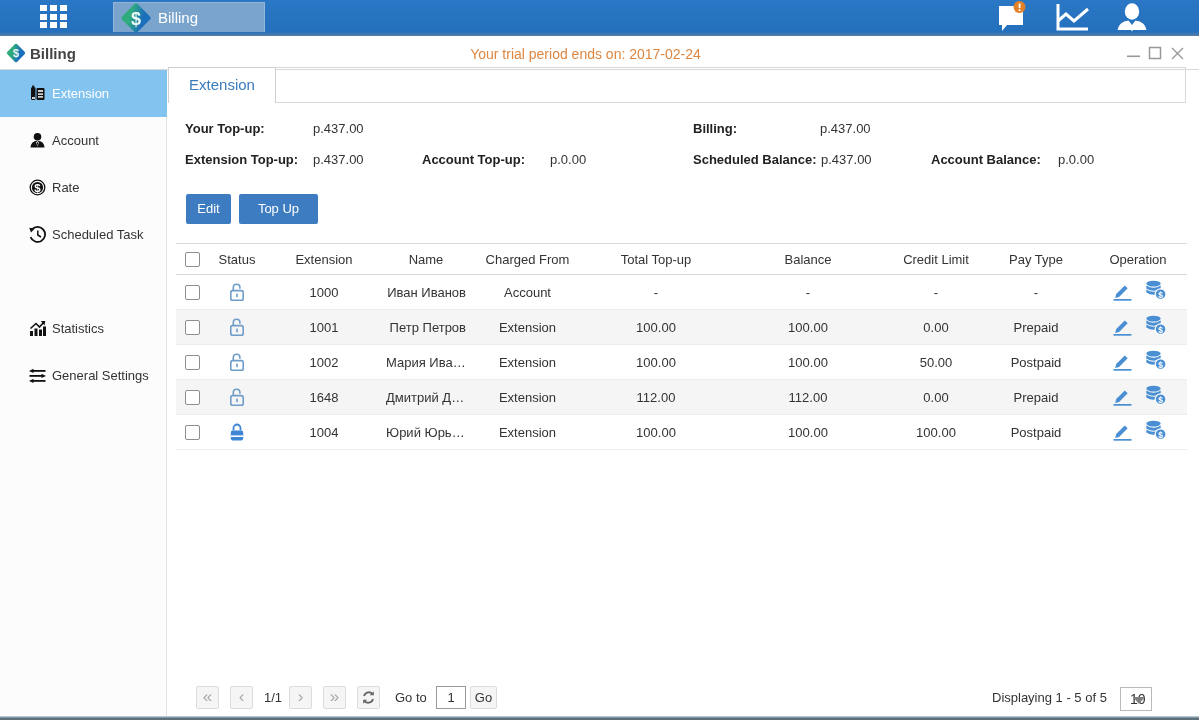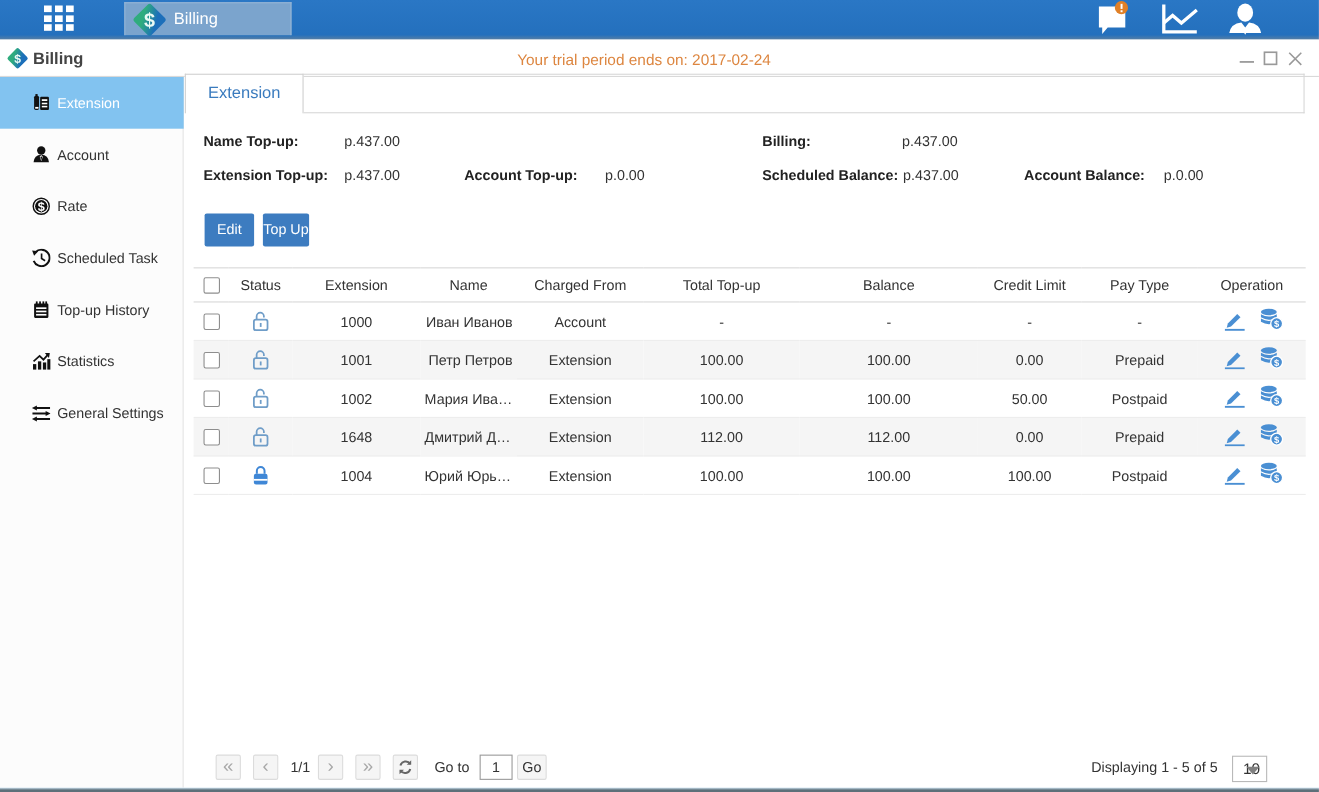--- a/index.html
+++ b/index.html
@@ -190,33 +190,20 @@
       <div class="lbl">Rate</div>
     </div>
     <div class="sitem" style="top:141px">
       <svg class="sicon" viewBox="0 0 17 17">
         <path d="M3.2 3.2 a7.5 7.5 0 1 1 -1.6 8" fill="none" stroke="#111" stroke-width="1.8"></path>
         <path d="M0.2 1.8 l5.6 0.6 l-3.8 4.2 z" fill="#111"></path>
         <path d="M8.8 4.5 v4.5 l3.2 2" fill="none" stroke="#111" stroke-width="1.5"></path>
       </svg>
       <div class="lbl">Scheduled Task</div>
     </div>
-    <div class="sitem" style="top:188px">
-      <svg class="sicon" viewBox="0 0 17 17">
-        <rect x="2" y="3" width="13" height="13" rx="1" fill="#111"></rect>
-        <rect x="3.6" y="1" width="1.6" height="3.4" fill="#111"></rect>
-        <rect x="6.6" y="1" width="1.6" height="3.4" fill="#111"></rect>
-        <rect x="9.6" y="1" width="1.6" height="3.4" fill="#111"></rect>
-        <rect x="12.2" y="1" width="1.6" height="3.4" fill="#111"></rect>
-        <rect x="3.8" y="6.4" width="9.4" height="1.5" fill="#fff"></rect>
-        <rect x="3.8" y="9.4" width="9.4" height="1.5" fill="#fff"></rect>
-        <rect x="3.8" y="12.4" width="9.4" height="1.5" fill="#fff"></rect>
-      </svg>
-      <div class="lbl">Top-up History</div>
-    </div>
     <div class="sitem" style="top:235px">
       <svg class="sicon" viewBox="0 0 17 17">
         <rect x="1" y="11" width="3" height="5" fill="#111"></rect>
         <rect x="5.5" y="8.5" width="3" height="7.5" fill="#111"></rect>
         <rect x="10" y="9.5" width="3" height="6.5" fill="#111"></rect>
         <rect x="14" y="6.5" width="3" height="9.5" fill="#111"></rect>
         <path d="M1.5 8.5 l5.5 -5 l3.5 3.5 l4.5 -5" fill="none" stroke="#111" stroke-width="1.6"></path>
         <path d="M11.8 1 l4.5 0 l-0.8 4.4 z" fill="#111"></path>
       </svg>
       <div class="lbl">Statistics</div>
@@ -233,36 +220,36 @@
       <div class="lbl">General Settings</div>
     </div>
   </div>
 
   <div class="content">
     <div class="tabstrip">
         <div class="tabrest"></div>
         <div class="tab">Extension</div>
       </div>
 
-    <div class="fieldlbl" style="left:17px;top:51px">Name Top-up:</div>
+    <div class="fieldlbl" style="left:17px;top:51px">Your Top-up:</div>
     <div class="fieldval" style="left:145px;top:51px">p.437.00</div>
     <div class="fieldlbl" style="left:525px;top:51px">Billing:</div>
     <div class="fieldval" style="left:652px;top:51px">p.437.00</div>
 
     <div class="fieldlbl" style="left:17px;top:82px">Extension Top-up:</div>
     <div class="fieldval" style="left:145px;top:82px">p.437.00</div>
     <div class="fieldlbl" style="left:254px;top:82px">Account Top-up:</div>
     <div class="fieldval" style="left:382px;top:82px">p.0.00</div>
     <div class="fieldlbl" style="left:525px;top:82px">Scheduled Balance:</div>
     <div class="fieldval" style="left:653px;top:82px">p.437.00</div>
     <div class="fieldlbl" style="left:763px;top:82px">Account Balance:</div>
     <div class="fieldval" style="left:890px;top:82px">p.0.00</div>
 
     <div class="btn" style="left:18px;width:45px">Edit</div>
-    <div class="btn" style="left:71px;width:42px">Top Up</div>
+    <div class="btn" style="left:71px;width:79px">Top Up</div>
 
     <div class="grid">
       <table>
         <colgroup>
           <col style="width:32px">
             <col style="width:58px">
             <col style="width:116px">
             <col style="width:88px">
           <col style="width:115px">
             <col style="width:142px">

